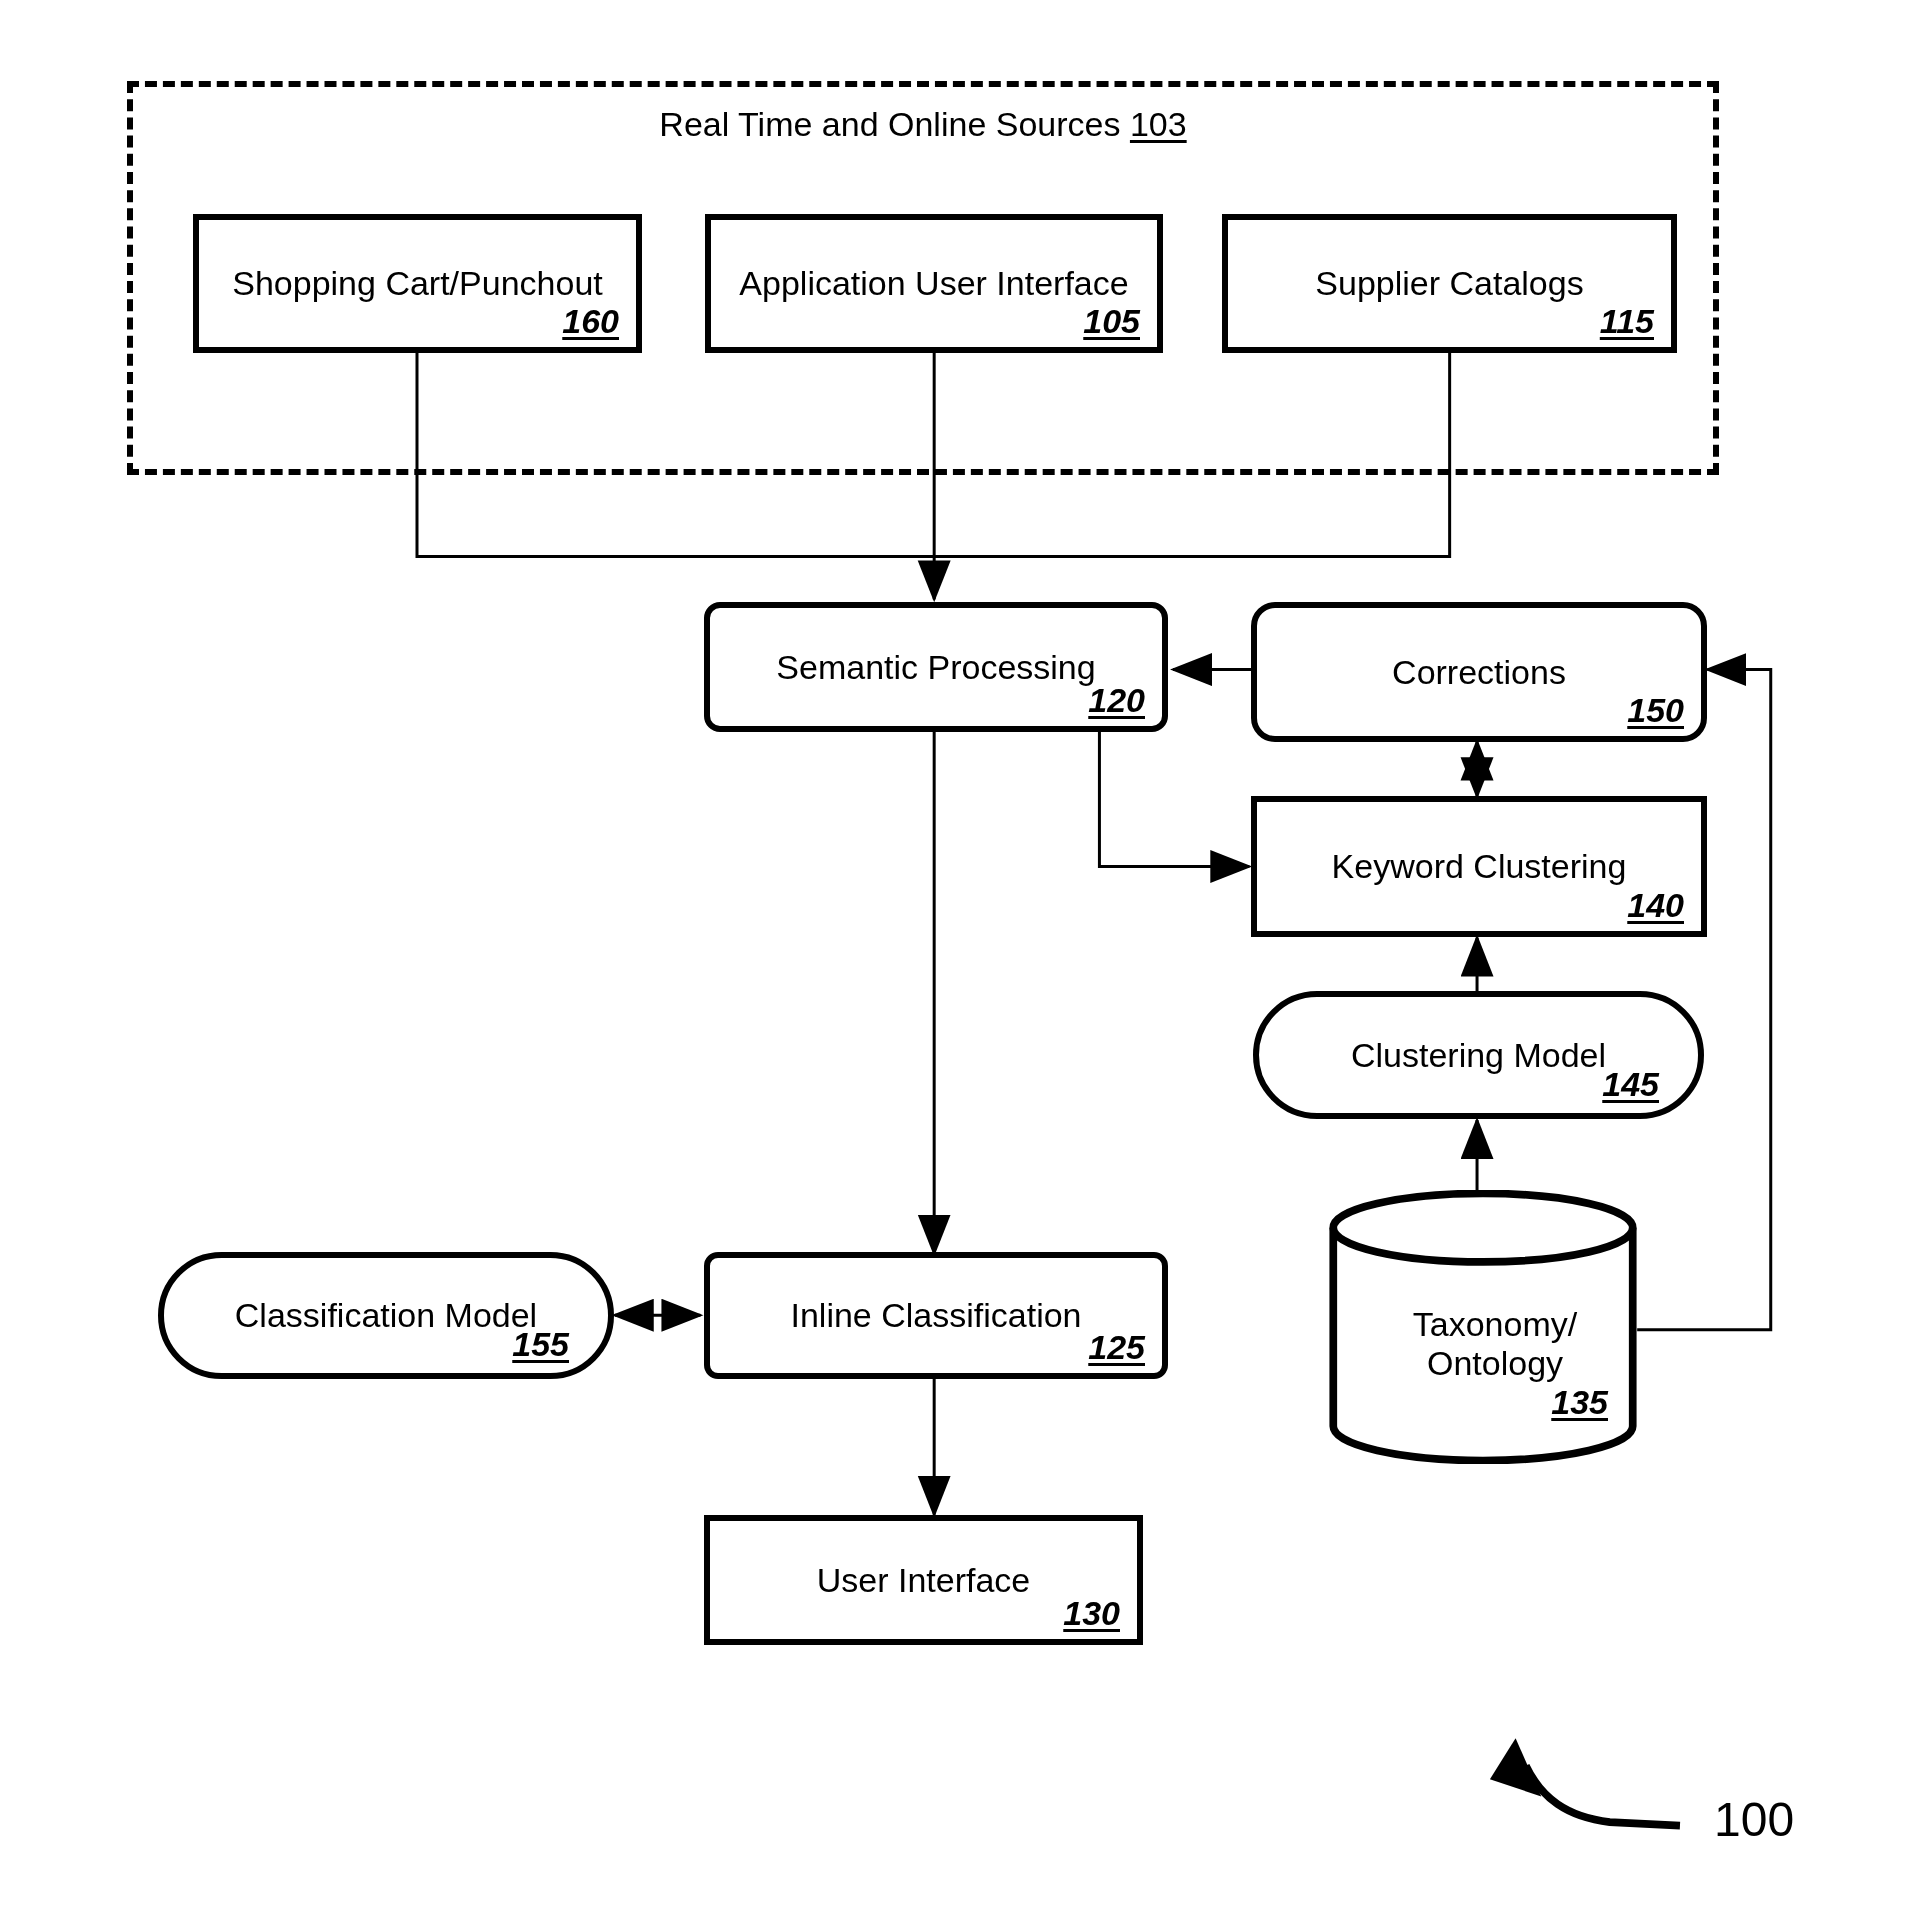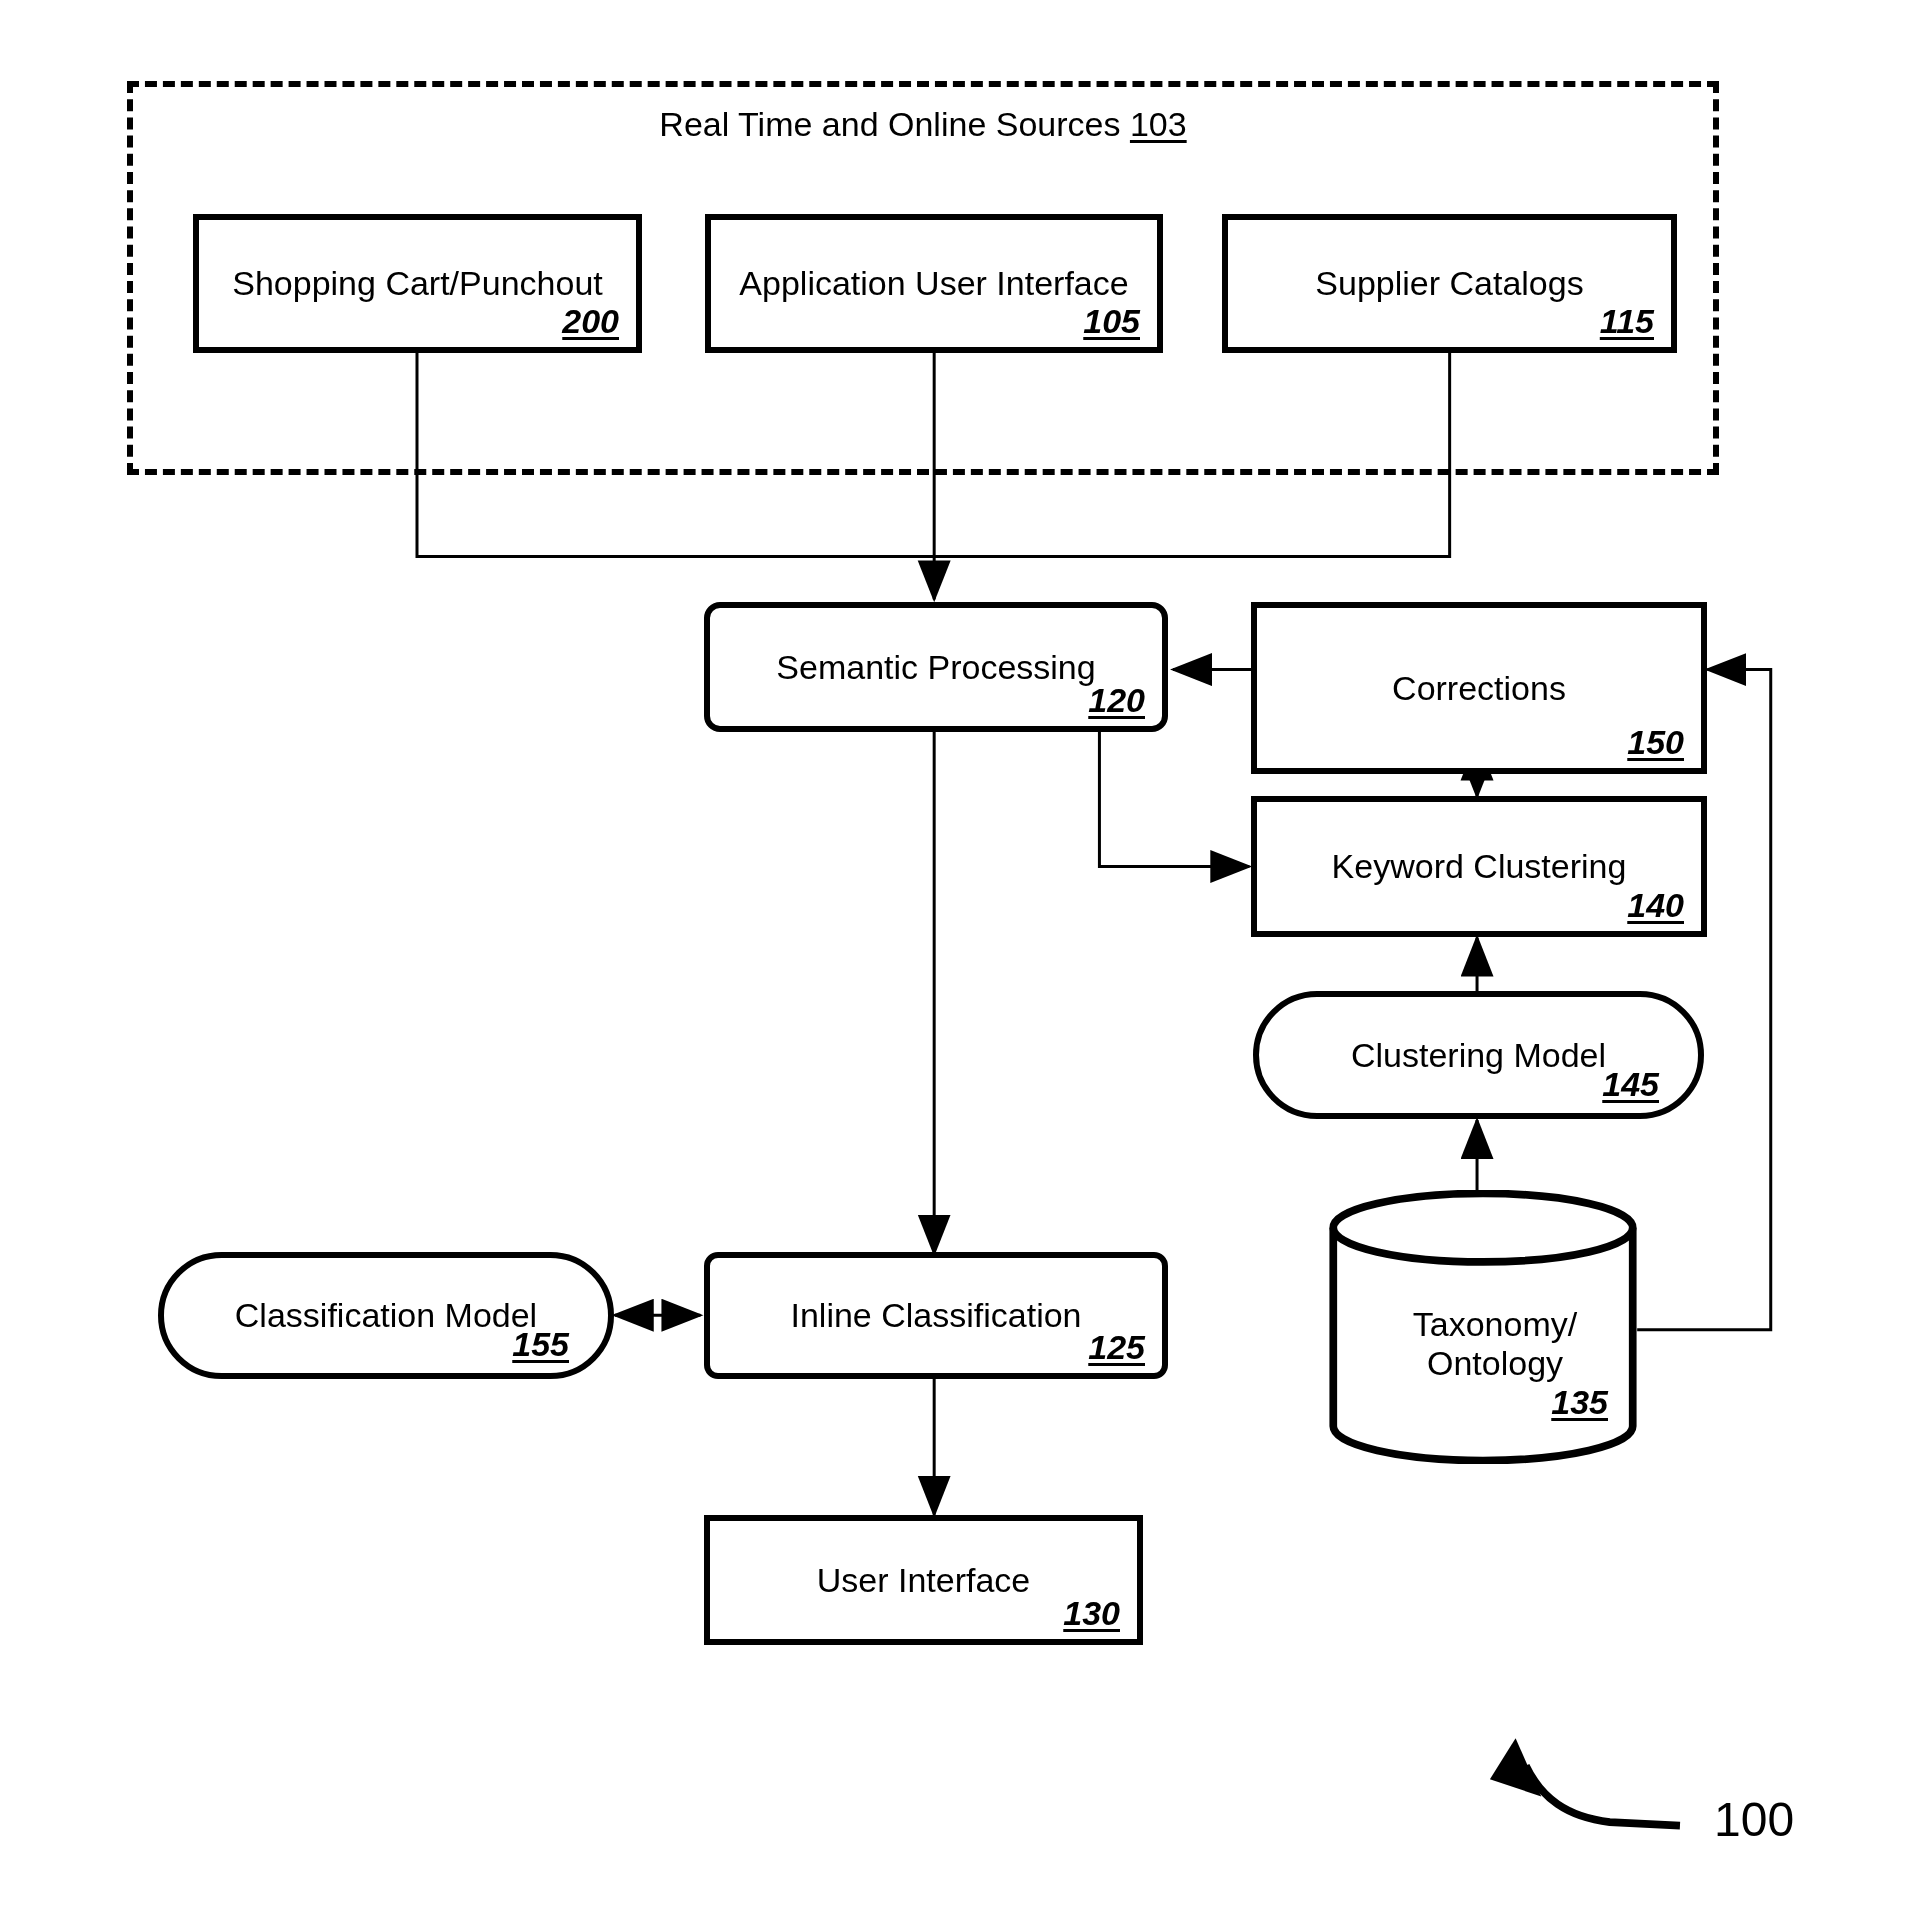--- a/index.html
+++ b/index.html
@@ -171,39 +171,39 @@
     </g>
 
     <g stroke="#000000" stroke-width="9" fill="none">
       <path d="M1962,2132 L1880,2128 C1830,2122 1800,2100 1782,2062"></path>
     </g>
     <path d="M1770,2030 L1800,2098 L1740,2078 z" fill="#000000" stroke="none"></path>
   </svg>
 
   <div class="node" style="left:193px; top:214px; width:449px; height:139px;">
     <div class="label">Shopping Cart/Punchout</div>
-    <div class="ref">200</div>
+    <div class="ref">160</div>
   </div>
 
   <div class="node" style="left:705px; top:214px; width:458px; height:139px;">
     <div class="label">Application User Interface</div>
     <div class="ref">105</div>
   </div>
 
   <div class="node" style="left:1222px; top:214px; width:455px; height:139px;">
     <div class="label">Supplier Catalogs</div>
     <div class="ref">115</div>
   </div>
 
   <div class="node" style="left:704px; top:602px; width:464px; height:130px;border-radius:16px;">
     <div class="label">Semantic Processing</div>
     <div class="ref">120</div>
   </div>
 
-  <div class="node" style="left:1251px; top:602px; width:456px; height:172px;">
+  <div class="node" style="left:1251px; top:602px; width:456px; height:140px;border-radius:24px;">
     <div class="label">Corrections</div>
     <div class="ref">150</div>
   </div>
 
   <div class="node" style="left:1251px; top:796px; width:456px; height:141px;">
     <div class="label">Keyword Clustering</div>
     <div class="ref">140</div>
   </div>
 
   <div class="node rounded" style="left:1253px; top:991px; width:451px; height:128px;">

